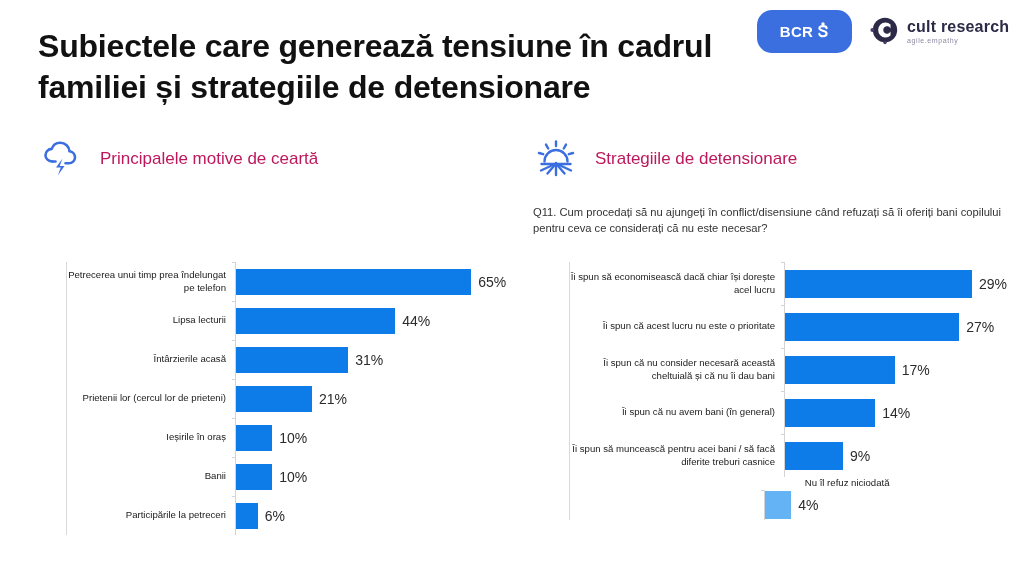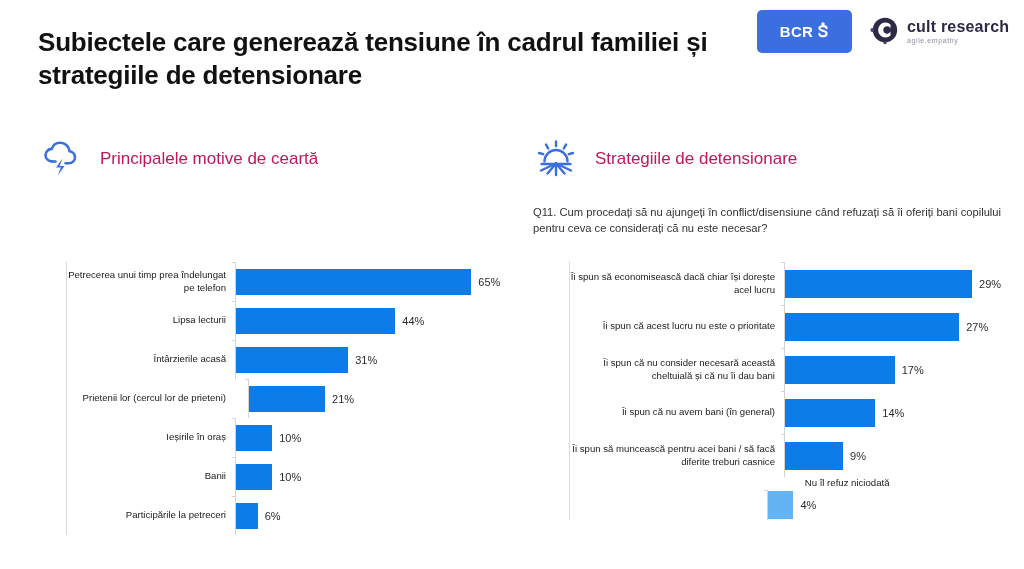--- a/index.html
+++ b/index.html
@@ -23,21 +23,21 @@
     top: 10px;
     left: 757px;
     display: flex;
     align-items: center;
     gap: 18px;
   }
   .bcr-logo {
     width: 95px;
     height: 43px;
     background: #3B6FE0;
-    border-radius: 5px;
+    border-radius: 15px;
     display: flex;
     align-items: center;
     justify-content: center;
     gap: 4px;
   }
   .bcr-text {
     color: #ffffff;
     font-weight: bold;
     font-size: 15px;
     letter-spacing: 0.3px;
@@ -59,21 +59,21 @@
     letter-spacing: 0.6px;
     margin-top: 2px;
   }
 
   
   .title {
     position: absolute;
     left: 38px;
     top: 26px;
     width: 700px;
-    font-size: 26px;
+    font-size: 32px;
     line-height: 1.28;
     font-weight: bold;
     color: #111111;
     letter-spacing: -0.2px;
   }
 
   
   .panel { position: absolute; top: 128px; }
   .panel-left  { left: 38px;  width: 470px; }
   .panel-right { left: 533px; width: 470px; }
@@ -146,21 +146,21 @@
     align-items: center;
     border-left: 1px solid #D4D4D4;
     height: 100%;
   }
   .bar {
     background: #0D7BE8;
     height: 26px;
   }
   .bar.alt { background: #63B3F5; }
   .bar-value {
-    font-size: 11px;
+    font-size: 14px;
     color: #2b2b2b;
     margin-left: 7px;
     white-space: nowrap;
   }
   .tick {
     position: absolute;
     left: -4px;
     width: 4px;
     height: 1px;
     background: #D4D4D4;
@@ -260,21 +260,21 @@
           </div>
         </div>
         <div class="row" style="height: 39px;">
           <div class="row-label">Întârzierile acasă</div>
           <div class="bar-area">
             <span class="tick" style="top: 0px;"></span>
             <div class="bar" style="width: 112.22px; height: 26px;"></div>
             <span class="bar-value">31%</span>
           </div>
         </div>
-        <div class="row" style="height: 39px; gap: 13px;">
+        <div class="row" style="height: 39px;">
           <div class="row-label">Prietenii lor (cercul lor de prieteni)</div>
           <div class="bar-area">
             <span class="tick" style="top: 0px;"></span>
             <div class="bar" style="width: 76.02px; height: 26px;"></div>
             <span class="bar-value">21%</span>
           </div>
         </div>
         <div class="row" style="height: 39px;">
           <div class="row-label">Ieșirile în oraș</div>
           <div class="bar-area">

